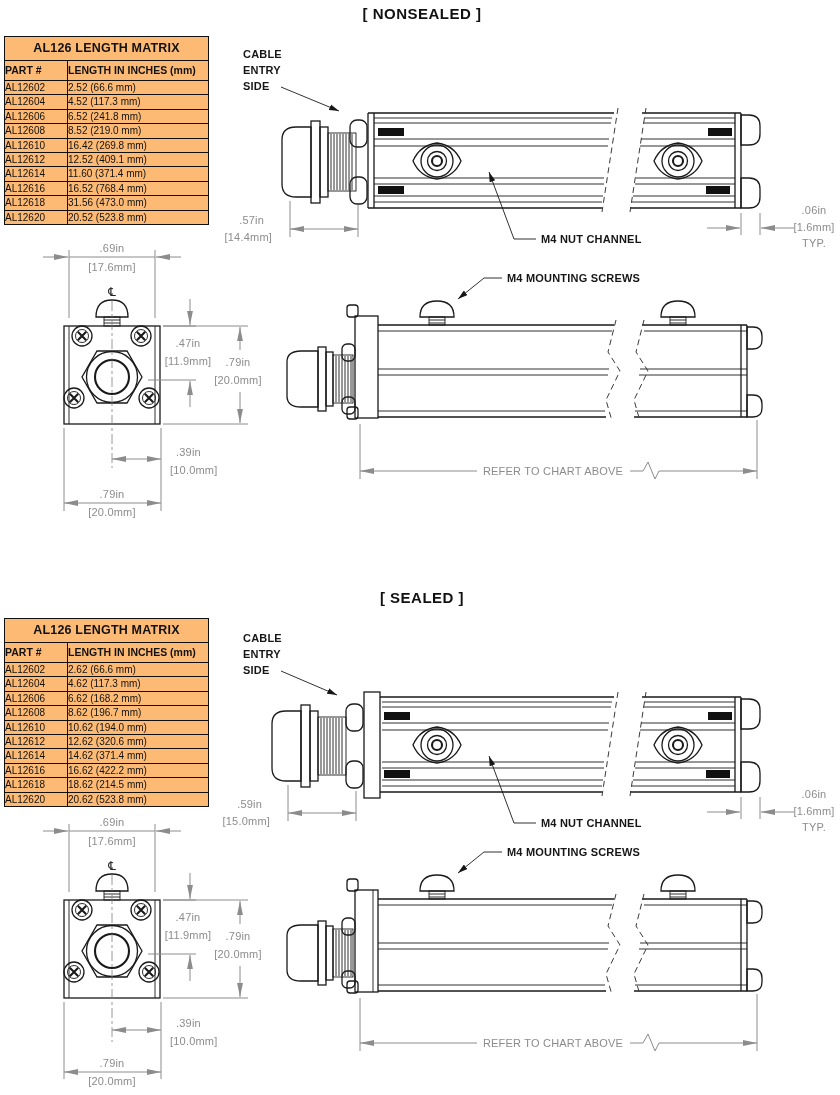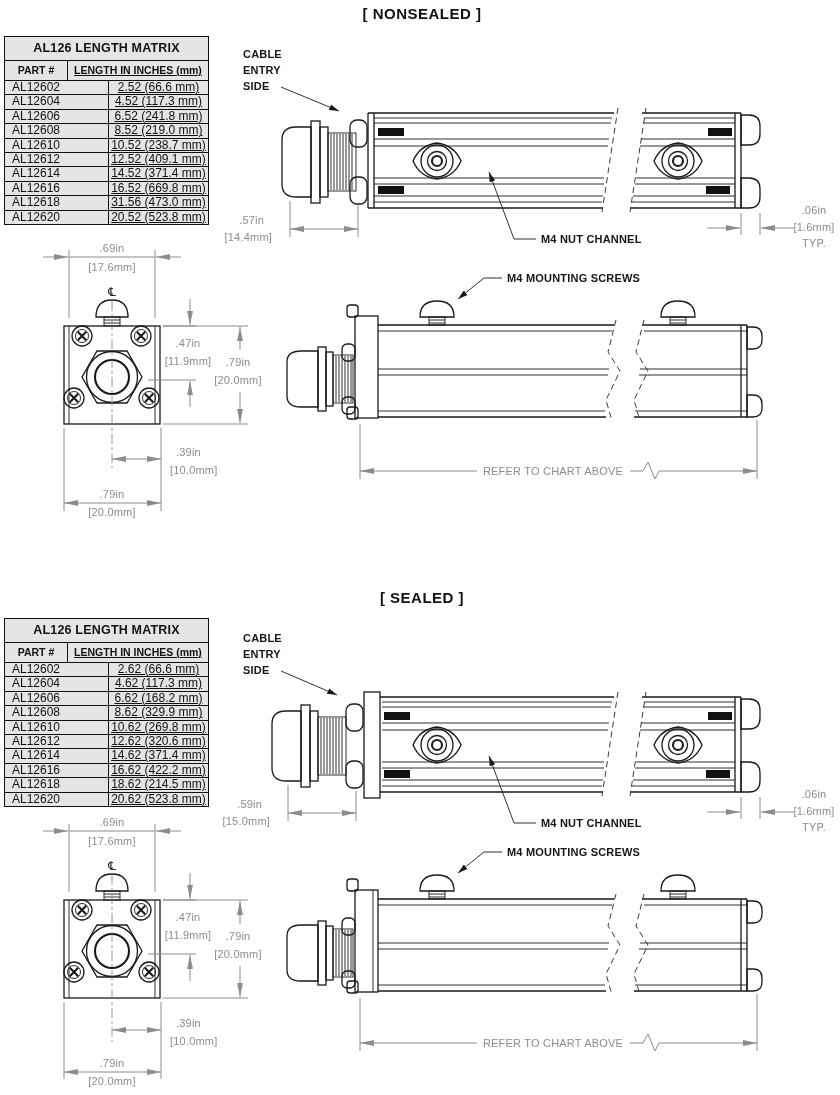--- a/index.html
+++ b/index.html
@@ -7,32 +7,32 @@
     width:840px;height:1095px;position:relative;overflow:hidden;
     background:#ffffff;font-family:"Liberation Sans","DejaVu Sans",sans-serif;
   }
   .section{position:absolute;left:0;width:840px;}
   .sec1{top:0;height:574px;}
   .sec2{top:574px;height:521px;}
   .draw{position:absolute;left:0;top:0;}
 
   
   .matrix{
-    position:absolute;left:4px;top:36px;width:203px;background:#e5e5e5;
+    position:absolute;left:4px;top:36px;width:203px;background:#fdba74;
     border:1.6px solid #111;color:#111;z-index:2;
   }
   .sec2 .matrix{top:44px;}
   .matrix .t{
     height:23px;line-height:23px;text-align:center;font-weight:bold;
     font-size:12.5px;border-bottom:1.4px solid #111;letter-spacing:.2px;
   }
-  .matrix .hd,.matrix .r{display:grid;grid-template-columns:62px 1fr;text-align:center;}
+  .matrix .hd,.matrix .r{display:grid;grid-template-columns:62px 1fr;}
   .matrix .hd{font-weight:bold;font-size:10.5px;height:19px;line-height:19px;border-bottom:1.4px solid #111;}
-  .matrix .hd>div+div,.matrix .r>div+div{border-left:1.2px solid #111;text-decoration:underline;}
-  .matrix .r{font-size:12px;height:13.4px;line-height:13.4px;border-bottom:1px solid #111;gap:41px;}
+  .matrix .hd>div+div,.matrix .r>div+div{border-left:1.2px solid #111;}
+  .matrix .r{font-size:10px;height:13.4px;line-height:13.4px;border-bottom:1px solid #111;}
   .matrix .r:last-child{border-bottom:none;}
 
   
   .k{stroke:#1a1a1a;fill:none;stroke-width:1.3;}
   .k1{stroke:#1a1a1a;fill:none;stroke-width:.9;}
   .k2{stroke:#1a1a1a;fill:none;stroke-width:2.1;}
   .mk{fill:#111;stroke:none;}
   .bk{stroke:#3a3a3a;fill:none;stroke-width:1;stroke-dasharray:6 4;}
   .cl{stroke:#7d7d7d;fill:none;stroke-width:.8;stroke-dasharray:10 3 3 3;}
   .g{stroke:#8c8c8c;fill:none;stroke-width:1;}
@@ -64,33 +64,33 @@
     <div class="r">
         <div>AL12606</div>
         <div>6.52 (241.8 mm)</div>
       </div>
     <div class="r">
         <div>AL12608</div>
         <div>8.52 (219.0 mm)</div>
       </div>
     <div class="r">
         <div>AL12610</div>
-        <div>10.52 (238.7 mm)</div>
+        <div>16.42 (269.8 mm)</div>
       </div>
     <div class="r">
         <div>AL12612</div>
         <div>12.52 (409.1 mm)</div>
       </div>
     <div class="r">
         <div>AL12614</div>
-        <div>14.52 (371.4 mm)</div>
+        <div>11.60 (371.4 mm)</div>
       </div>
     <div class="r">
         <div>AL12616</div>
-        <div>16.52 (669.8 mm)</div>
+        <div>16.52 (768.4 mm)</div>
       </div>
     <div class="r">
         <div>AL12618</div>
         <div>31.56 (473.0 mm)</div>
       </div>
     <div class="r">
         <div>AL12620</div>
         <div>20.52 (523.8 mm)</div>
       </div>
   </div>
@@ -299,25 +299,25 @@
     <div class="r">
         <div>AL12604</div>
         <div>4.62 (117.3 mm)</div>
       </div>
     <div class="r">
         <div>AL12606</div>
         <div>6.62 (168.2 mm)</div>
       </div>
     <div class="r">
         <div>AL12608</div>
-        <div>8.62 (329.9 mm)</div>
+        <div>8.62 (196.7 mm)</div>
       </div>
     <div class="r">
         <div>AL12610</div>
-        <div>10.62 (269.8 mm)</div>
+        <div>10.62 (194.0 mm)</div>
       </div>
     <div class="r">
         <div>AL12612</div>
         <div>12.62 (320.6 mm)</div>
       </div>
     <div class="r">
         <div>AL12614</div>
         <div>14.62 (371.4 mm)</div>
       </div>
     <div class="r">

